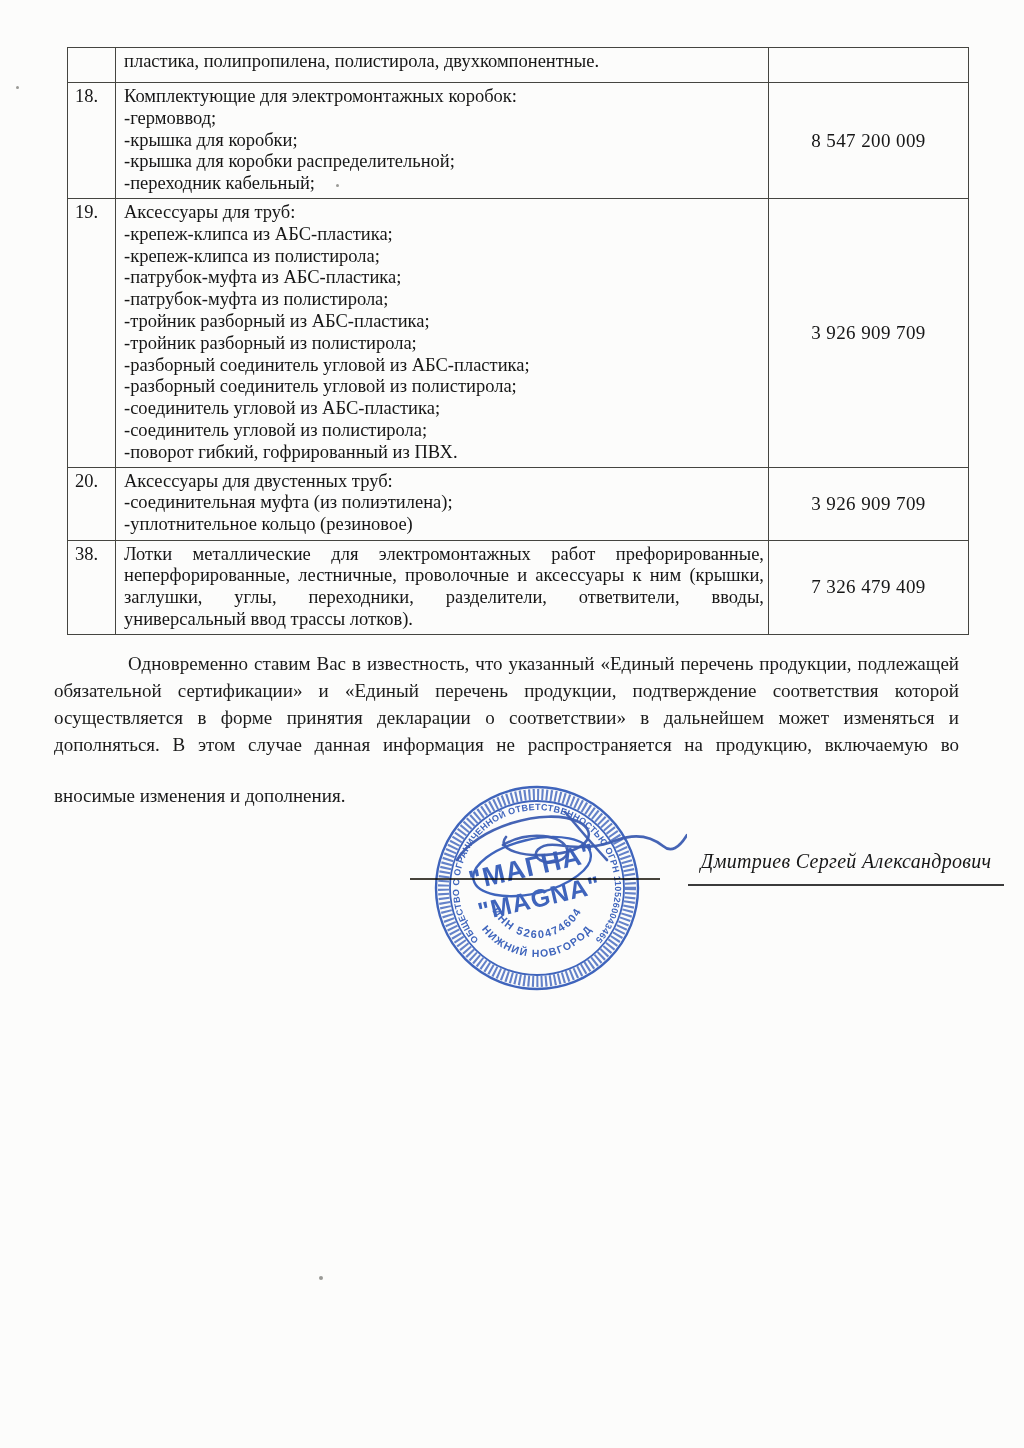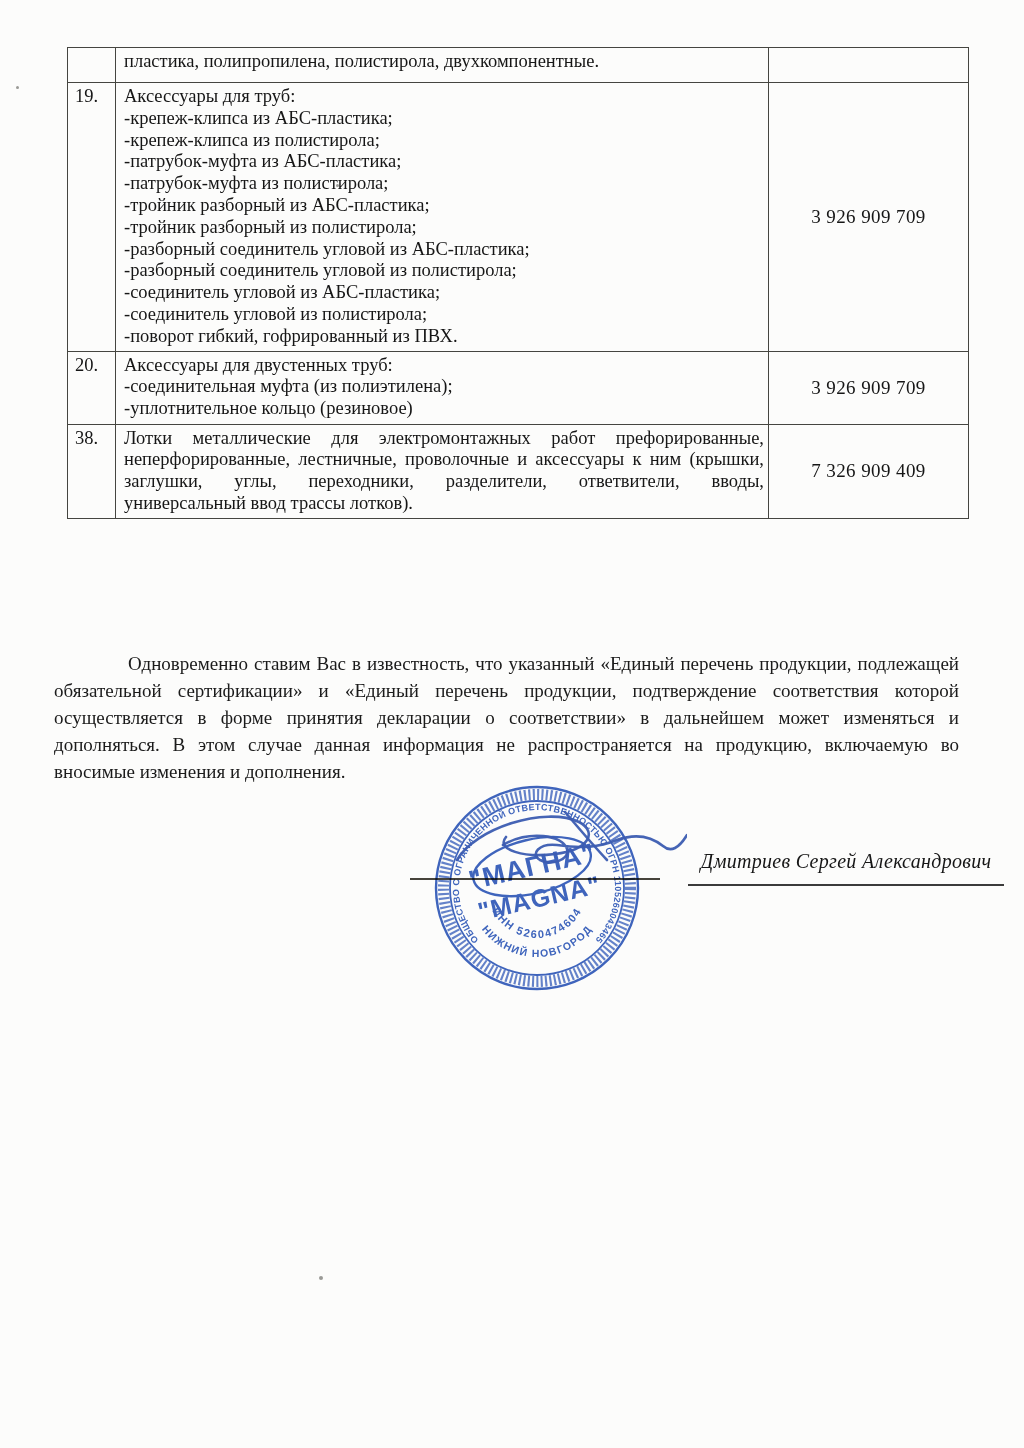--- a/index.html
+++ b/index.html
@@ -32,21 +32,21 @@
   .ptable tr.r3 td{height:66px}
   .ptable tr.r4 td{height:84px}
   .cl{white-space:normal;}
   .cl.j{text-align:justify;text-align-last:justify;}
   .cl.j.last{text-align-last:left;}
   
   .para{position:absolute;left:54px;top:650px;width:905px;
         font-size:19px;line-height:27px;color:#1b1b1b;}
   .para .pl{text-align:justify;text-align-last:justify;}
   .para .pl.first{text-indent:74px;}
-  .para .pl.last{text-align-last:left;}
+  .para .pl.last{text-align-last:left;margin-top:24px;}
   
   .expert{position:absolute;left:62px;top:795px;font-size:20px;line-height:27px;}
   .name{position:absolute;left:686px;top:850px;width:320px;text-align:center;
         font-size:20px;letter-spacing:.3px;z-index:4;font-style:italic;}
   .sig-line{position:absolute;left:410px;top:878px;width:250px;height:2px;
             background:#46433b;z-index:1;}
   .name-underline{position:absolute;left:688px;top:884px;width:316px;height:2px;
                   background:#3b3b3b;z-index:1;}
   
   svg.stamp{position:absolute;left:427px;top:778px;z-index:2;
@@ -80,20 +80,31 @@
         <col class="c3">
       </colgroup>
     <tbody>
         <tr class="r0">
           <td class="num"></td>
           <td class="desc">
             <div class="cl last">пластика, полипропилена, полистирола, двухкомпонентные.</div>
           </td>
           <td class="code"></td>
         </tr>
+        <tr class="r1">
+          <td class="num">18.</td>
+          <td class="desc">
+            <div class="cl">Комплектующие для электромонтажных коробок:</div>
+            <div class="cl">-гермоввод;</div>
+            <div class="cl">-крышка для коробки;</div>
+            <div class="cl">-крышка для коробки распределительной;</div>
+            <div class="cl last">-переходник кабельный;</div>
+          </td>
+          <td class="code">8 547 200 009</td>
+        </tr>
         <tr class="r2">
           <td class="num">19.</td>
           <td class="desc">
             <div class="cl">Аксессуары для труб:</div>
             <div class="cl">-крепеж-клипса из АБС-пластика;</div>
             <div class="cl">-крепеж-клипса из полистирола;</div>
             <div class="cl">-патрубок-муфта из АБС-пластика;</div>
             <div class="cl">-патрубок-муфта из полистирола;</div>
             <div class="cl">-тройник разборный из АБС-пластика;</div>
             <div class="cl">-тройник разборный из полистирола;</div>
@@ -115,21 +126,21 @@
           <td class="code">3 926 909 709</td>
         </tr>
         <tr class="r4">
           <td class="num">38.</td>
           <td class="desc">
             <div class="cl j">Лотки металлические для электромонтажных работ префорированные,</div>
             <div class="cl j">неперфорированные, лестничные, проволочные и аксессуары к ним (крышки,</div>
             <div class="cl j">заглушки, углы, переходники, разделители, ответвители, вводы,</div>
             <div class="cl j last">универсальный ввод трассы лотков).</div>
           </td>
-          <td class="code">7 326 909 409</td>
+          <td class="code">7 326 479 409</td>
         </tr>
       </tbody>
   </table>
 
   <div class="para">
       <div class="pl first">Одновременно ставим Вас в известность, что указанный «Единый перечень продукции, подлежащей</div>
       <div class="pl">обязательной сертификации» и «Единый перечень продукции, подтверждение соответствия которой</div>
       <div class="pl">осуществляется в форме принятия декларации о соответствии» в дальнейшем может изменяться и</div>
       <div class="pl">дополняться. В этом случае данная информация не распространяется на продукцию, включаемую во</div>
       <div class="pl last">вносимые изменения и дополнения.</div>

